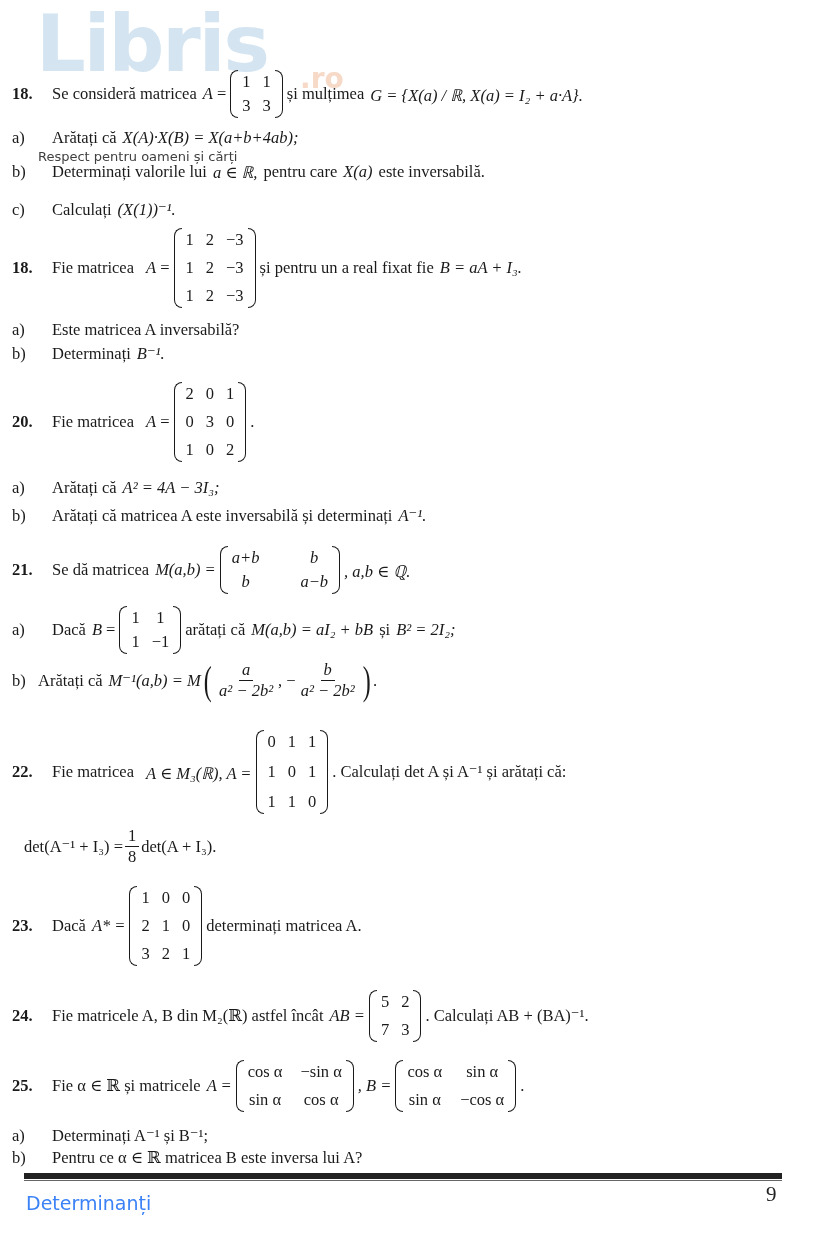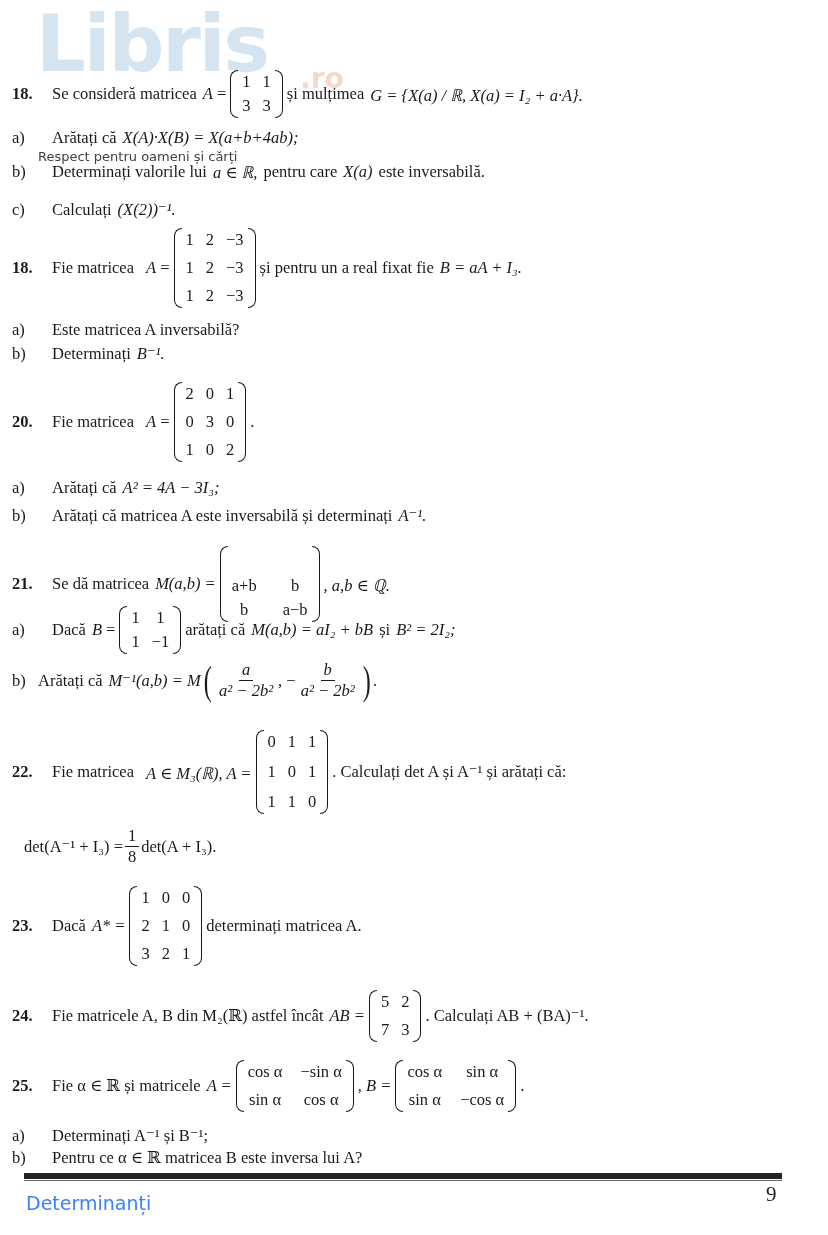--- a/index.html
+++ b/index.html
@@ -72,21 +72,21 @@
     <span class="sp"></span>
     <i>X(a)</i>
     <span class="sp"></span>
   <span>este inversabilă.</span>
 </div>
 <div class="line" style="left:12px;top:200px;">
   <span class="lbl">c)</span>
     <span class="sp"></span>
   <span>Calculați</span>
     <span class="sp"></span>
-    <i>(X(2))⁻¹.</i>
+    <i>(X(1))⁻¹.</i>
 </div>
 
 <div class="line" style="left:12px;top:228px;">
   <span class="num">18.</span>
   <span>Fie matricea</span><span class="sp"></span><span class="sp"></span>
   <i>A</i>&nbsp;=
   <span class="mat">
       <span class="lp"></span>
     <span class="grid" style="grid-template-columns:repeat(3,auto);row-gap:8px;">
       <span>1</span>
@@ -151,21 +151,21 @@
     <i>A⁻¹.</i>
 </div>
 
 <div class="line" style="left:12px;top:546px;">
   <span class="num">21.</span>
   <span>Se dă matricea</span>
     <span class="sp"></span>
   <i>M(a,b) =</i>
   <span class="mat">
       <span class="lp"></span>
-    <span class="grid" style="grid-template-columns:repeat(2,auto);column-gap:26px;margin-top:28px;">
+    <span class="grid" style="grid-template-columns:repeat(2,auto);column-gap:41px;font-style:italic;">
       <span>a+b</span>
         <span>b</span>
       <span>b</span>
         <span>a−b</span>
     </span>
       <span class="rp"></span>
     </span>
   <i>, a,b ∈ ℚ.</i>
 </div>
 <div class="line" style="left:12px;top:606px;">

